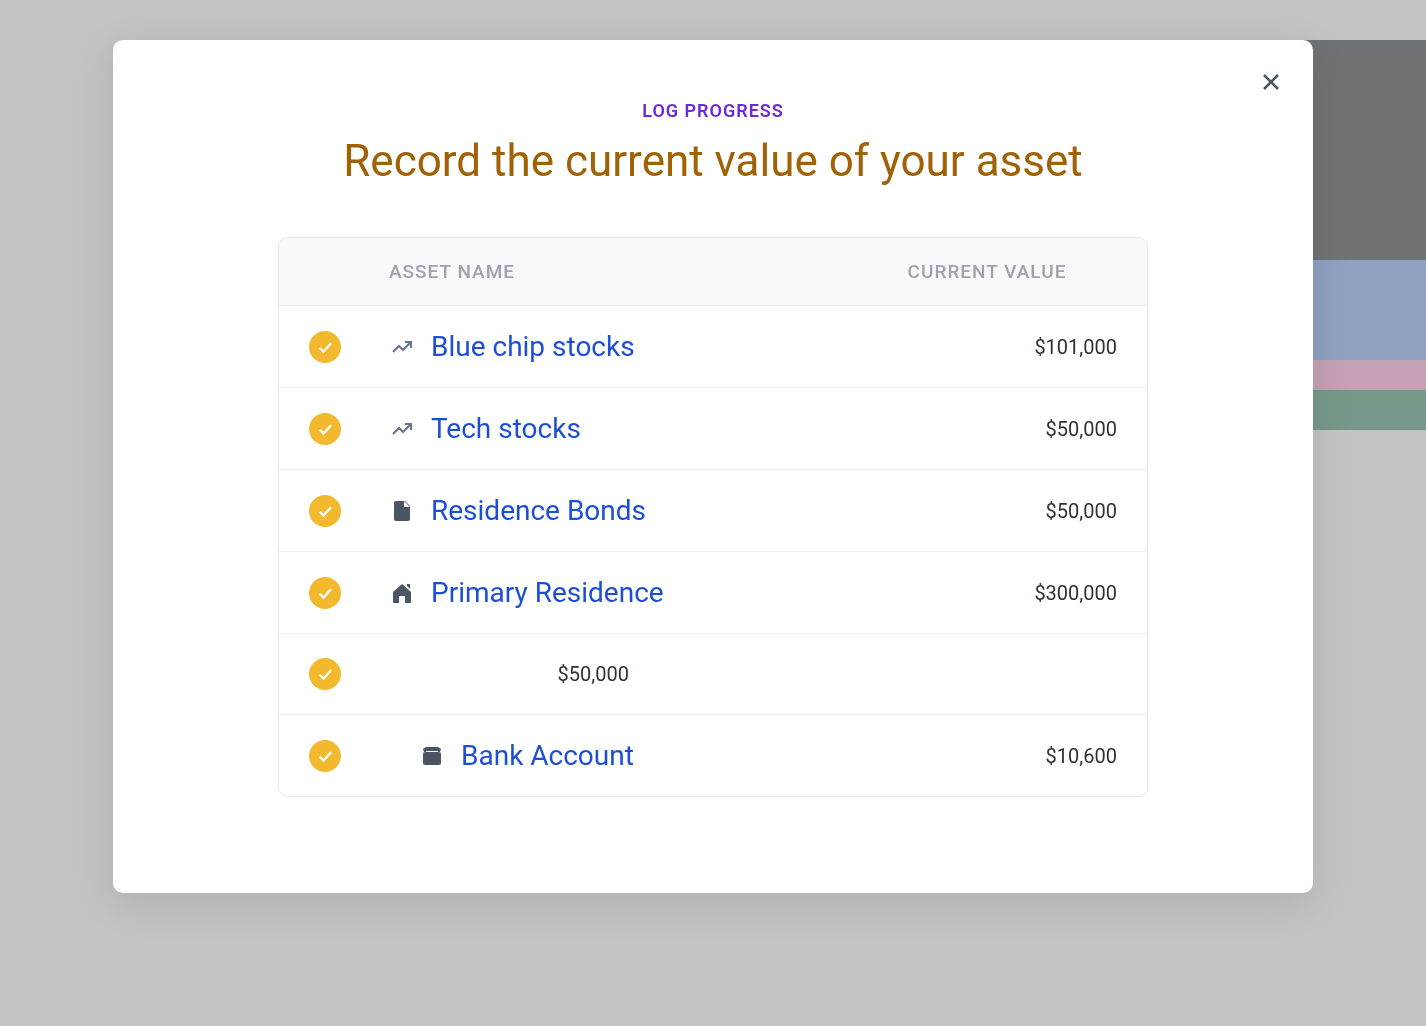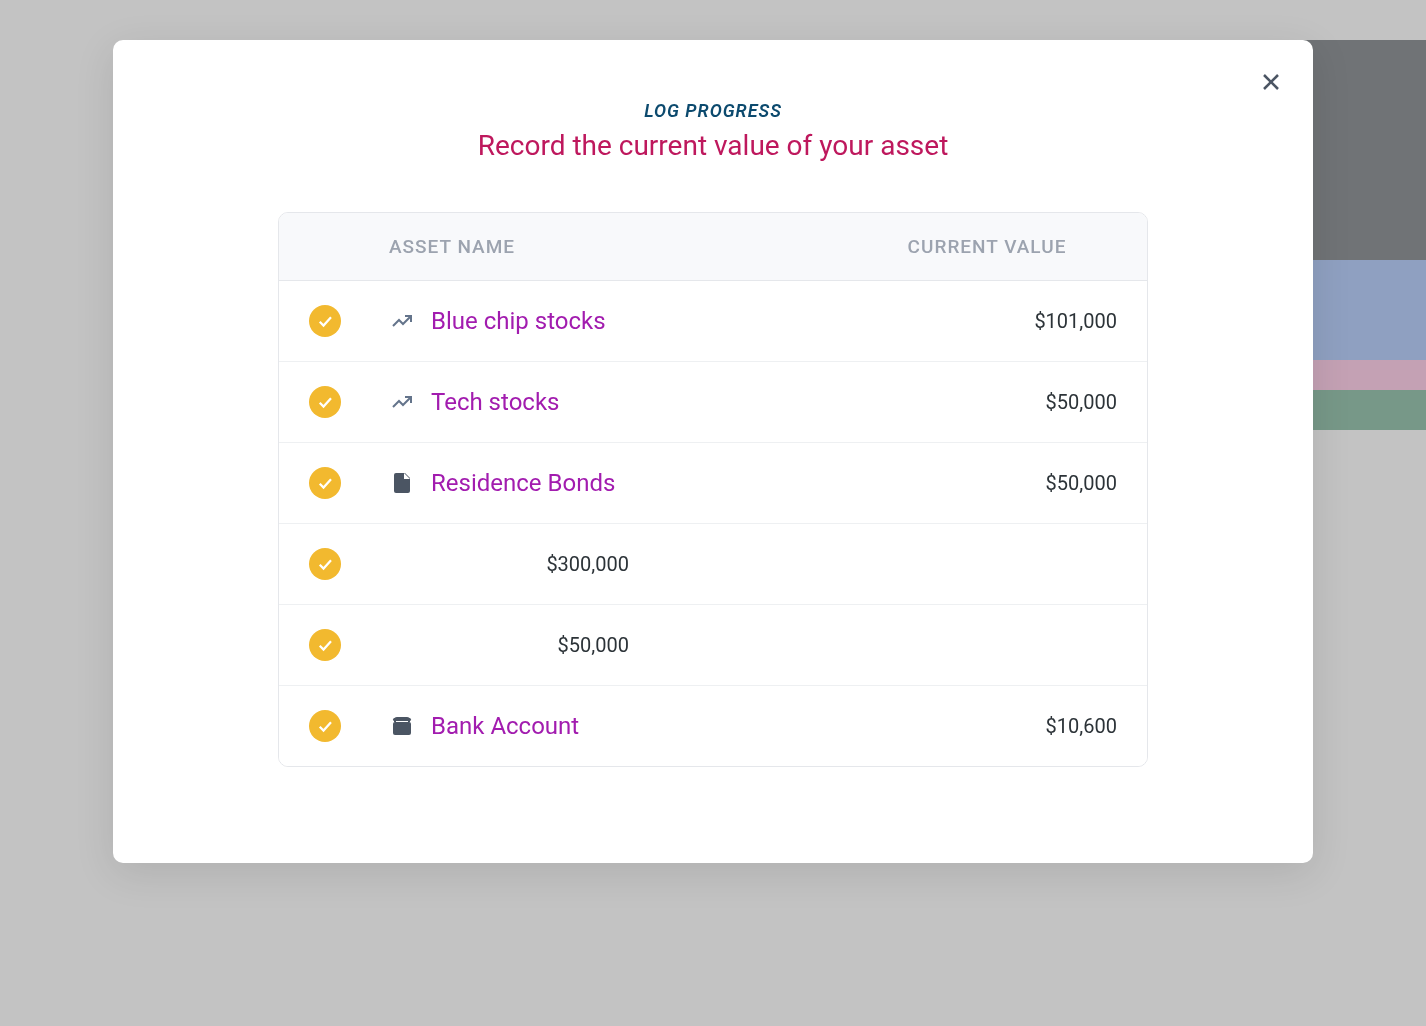--- a/index.html
+++ b/index.html
@@ -87,28 +87,27 @@
       stroke-width: 2.5;
     }
     .modal-header {
       text-align: center;
       margin-bottom: 50px;
     }
     .modal-eyebrow {
       font-size: 18px;
       font-weight: 600;
       letter-spacing: 1px;
-      color: #0c4a6e;
-      margin-bottom: 8px;
-      font-style: italic;
+      color: #6d28d9;
+      margin-bottom: 14px;
     }
     .modal-title {
-      font-size: 28px;
+      font-size: 44px;
       font-weight: 400;
-      color: #be185d;
+      color: #a16207;
     }
     .asset-table {
       width: 870px;
       margin: 16px auto;
       border: 1px solid #e5e7eb;
       border-radius: 10px;
       overflow: hidden;
     }
     .table-header {
       display: flex;
@@ -138,20 +137,21 @@
     }
     .asset-row {
       display: flex;
       align-items: center;
       padding: 24px 30px;
       background: #ffffff;
       border-bottom: 1px solid #eef0f2;
     }
     .asset-row:last-child {
       border-bottom: none;
+      gap: 30px;
     }
     .status-cell {
       width: 60px;
       display: flex;
       align-items: center;
     }
     .check-badge {
       width: 32px;
       height: 32px;
       border-radius: 50%;
@@ -179,22 +179,22 @@
       height: 26px;
       display: flex;
       align-items: center;
       justify-content: center;
     }
     .asset-icon svg {
       width: 24px;
       height: 24px;
     }
     .asset-name {
-      font-size: 24px;
-      color: #a21caf;
+      font-size: 28px;
+      color: #1d4ed8;
     }
     .value-cell {
       width: 260px;
       text-align: right;
       font-size: 20px;
       color: #2c3338;
     }
   </style>
 </head>
 <body>
@@ -290,20 +290,29 @@
       </div>
 
       <div class="asset-row">
         <div class="status-cell">
           <div class="check-badge">
             <svg viewBox="0 0 24 24">
                 <polyline points="5 13 10 18 20 7"></polyline>
               </svg>
           </div>
         </div>
+        <div class="name-cell">
+          <span class="asset-icon">
+            <svg viewBox="0 0 24 24" fill="#4b5563">
+                <path d="M3 11l9-8 9 8v10a1 1 0 0 1-1 1h-5v-7h-6v7H4a1 1 0 0 1-1-1V11z"></path>
+                <path d="M17 5V3h3v4.7" fill="#4b5563"></path>
+              </svg>
+          </span>
+          <span class="asset-name">Primary Residence</span>
+        </div>
         <div class="value-cell">$300,000</div>
       </div>
 
       <div class="asset-row">
         <div class="status-cell">
           <div class="check-badge">
             <svg viewBox="0 0 24 24">
                 <polyline points="5 13 10 18 20 7"></polyline>
               </svg>
           </div>

